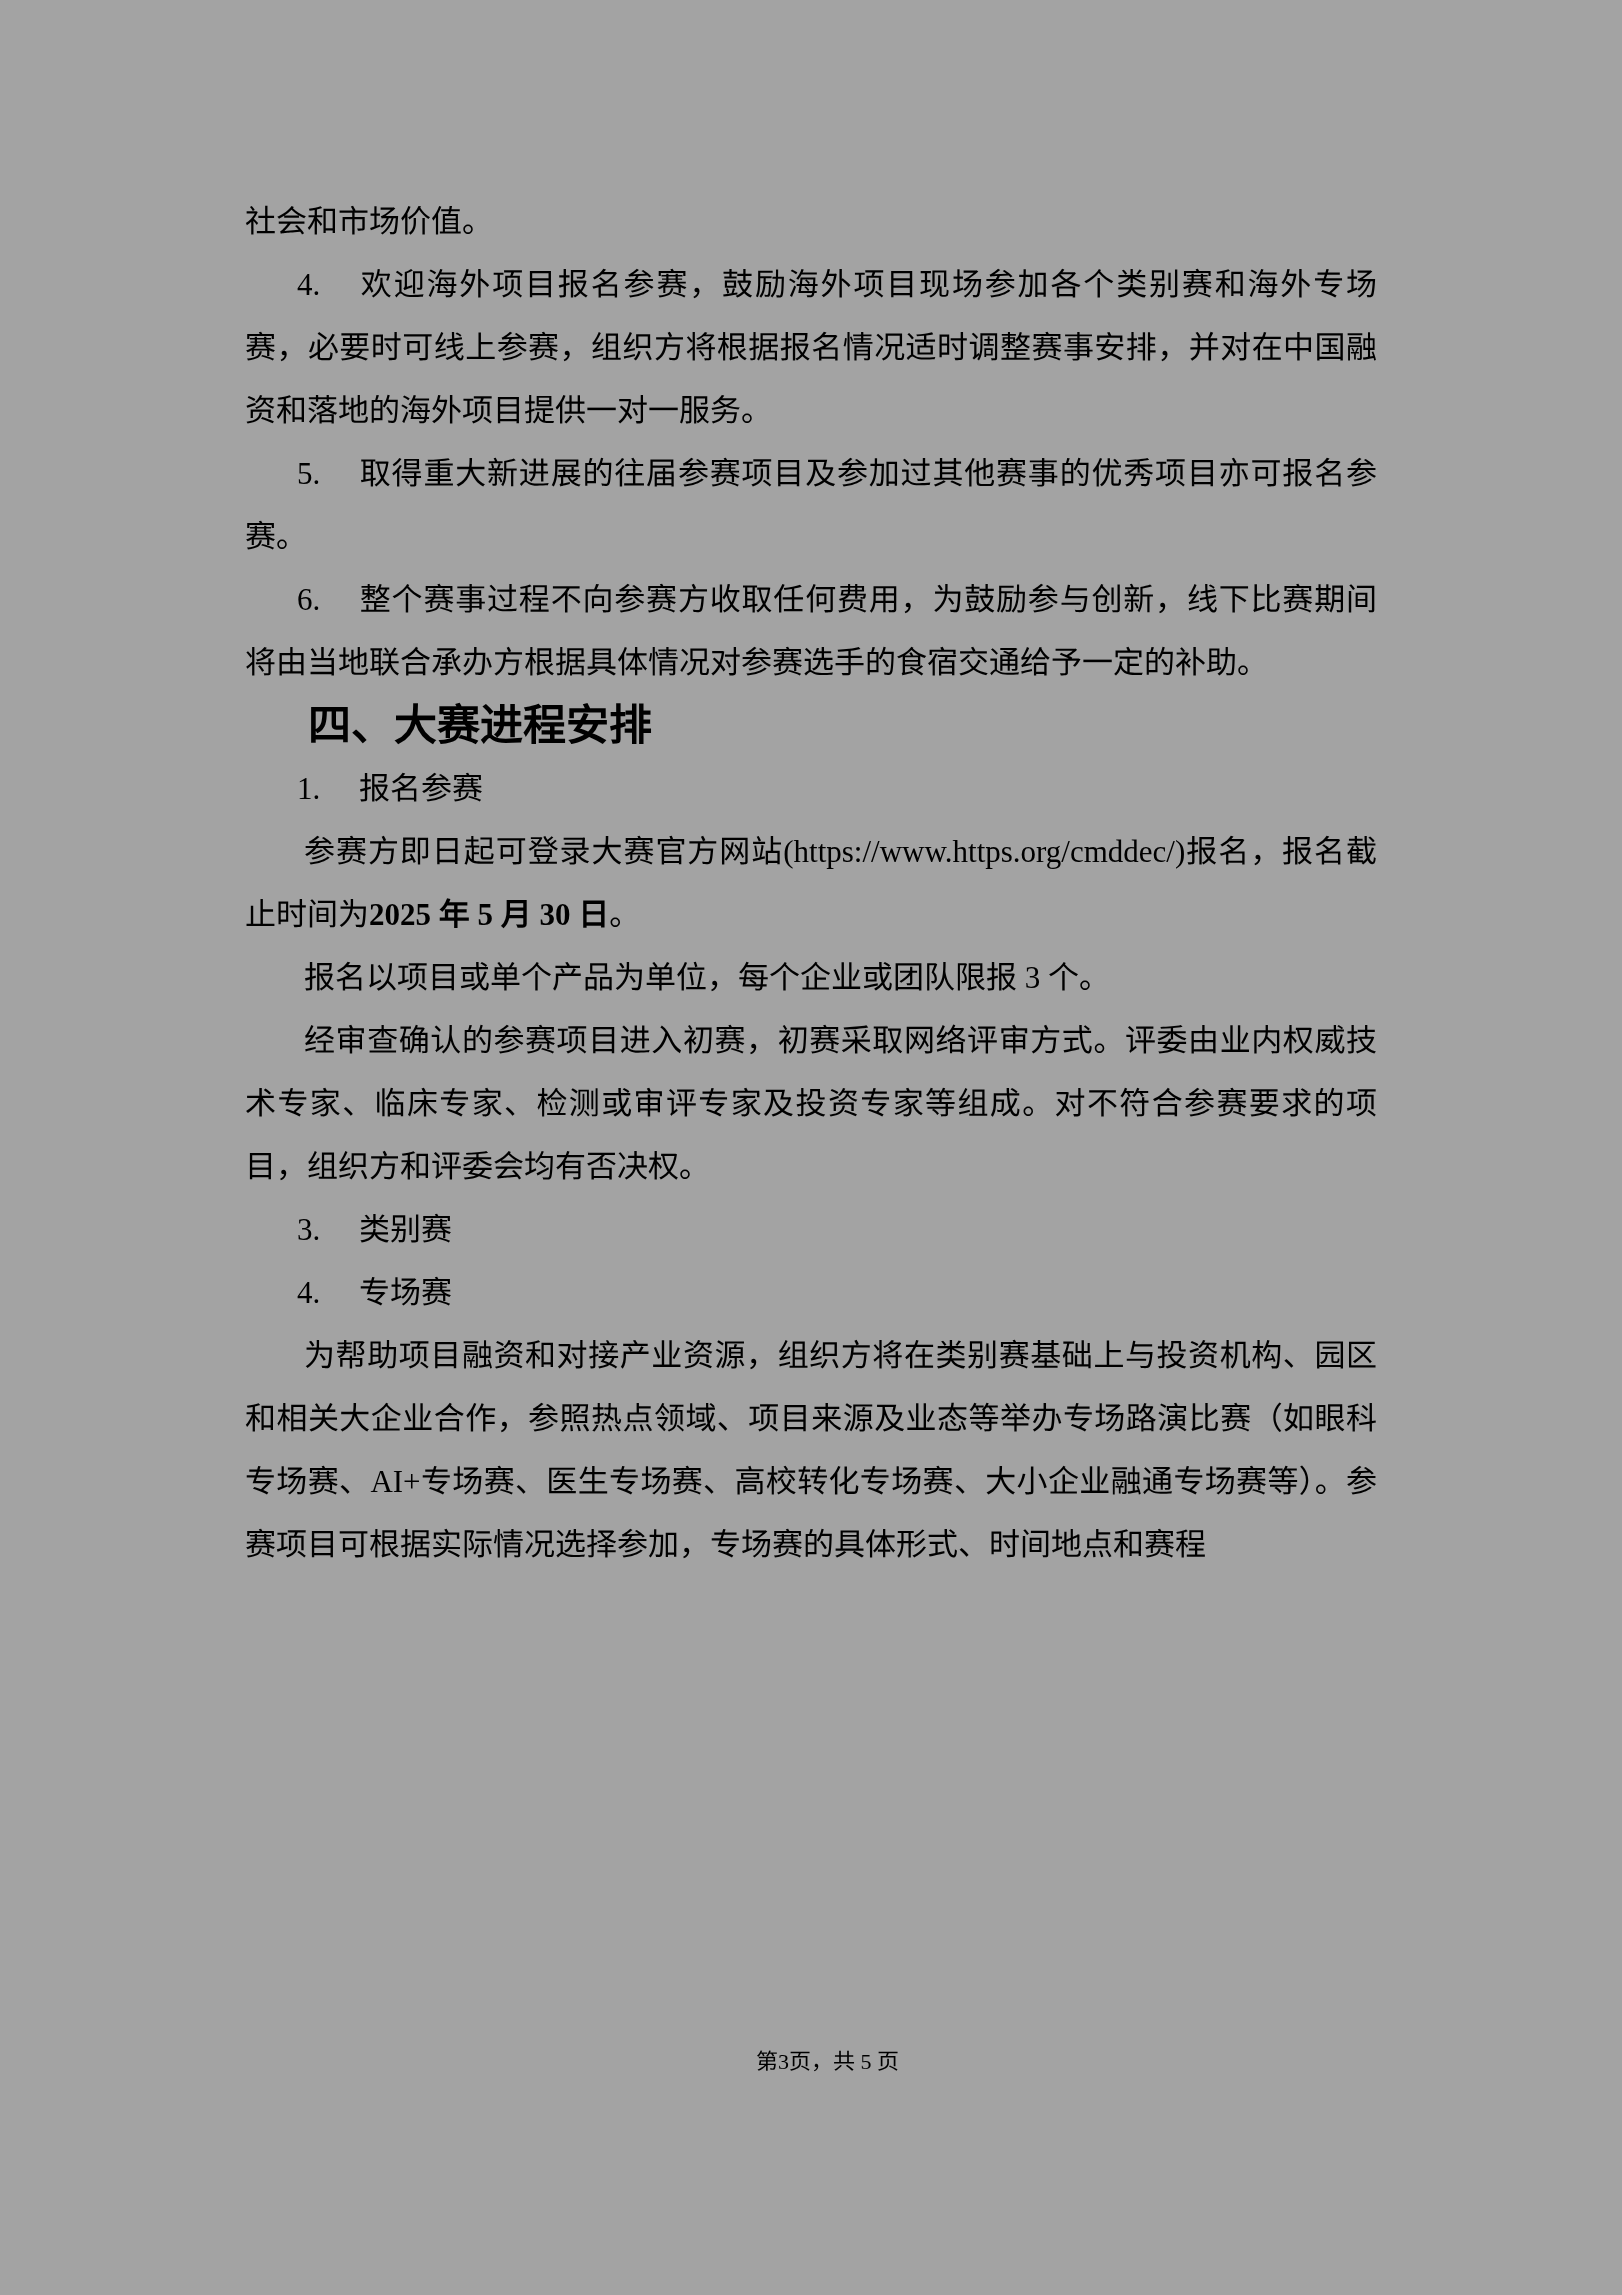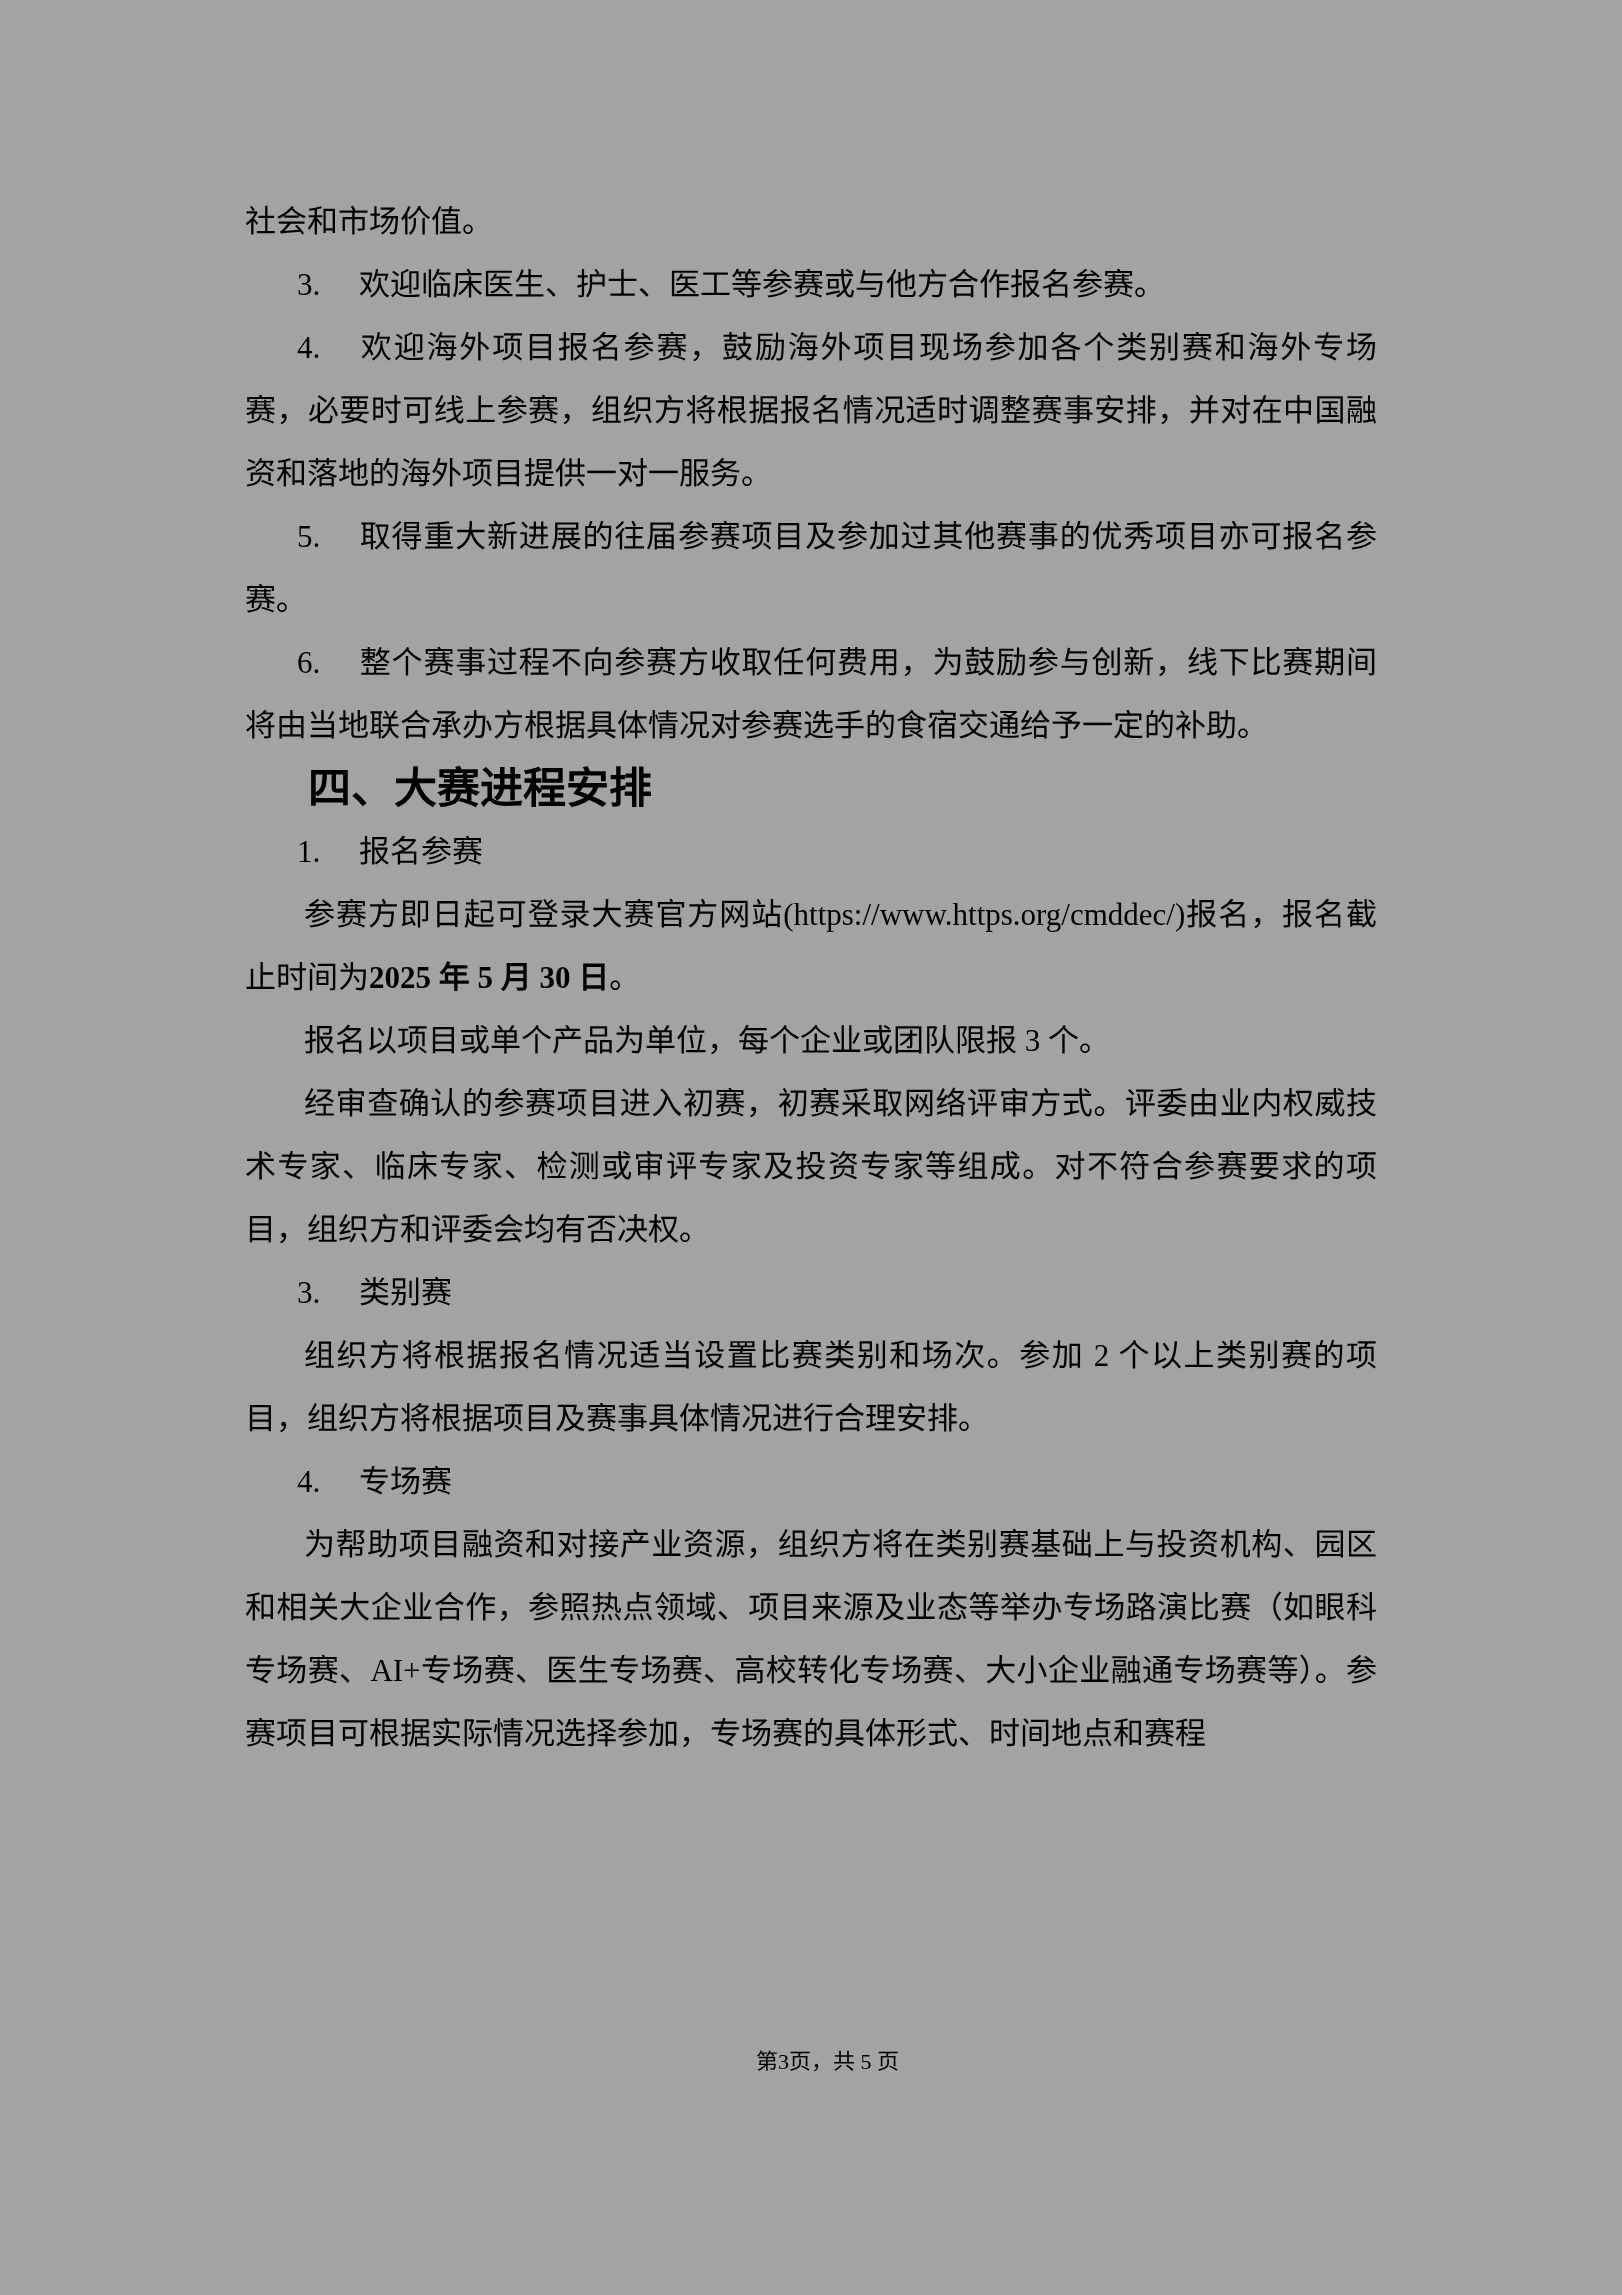--- a/index.html
+++ b/index.html
@@ -64,29 +64,27 @@
     line-height: 29px;
     color: #000000;
   }
 </style>
 </head>
 <body>
 
 <div class="page">
   <div class="content">
       <p class="para kind-plain"><span>社会和市场价值。</span></p>
-      <p class="para kind-numbered"><span class="num">3.</span><span>欢迎临床医生、护士、医工等参赛或与他方合作报名参赛。</span></p>
       <p class="para kind-numbered"><span class="num">4.</span><span>欢迎海外项目报名参赛，鼓励海外项目现场参加各个类别赛和海外专场赛，必要时可线上参赛，组织方将根据报名情况适时调整赛事安排，并对在中国融资和落地的海外项目提供一对一服务。</span></p>
       <p class="para kind-numbered"><span class="num">5.</span><span>取得重大新进展的往届参赛项目及参加过其他赛事的优秀项目亦可报名参赛。</span></p>
       <p class="para kind-numbered"><span class="num">6.</span><span>整个赛事过程不向参赛方收取任何费用，为鼓励参与创新，线下比赛期间将由当地联合承办方根据具体情况对参赛选手的食宿交通给予一定的补助。</span></p>
       <p class="para kind-heading"><span class="bold">四、大赛进程安排</span></p>
       <p class="para kind-numbered"><span class="num">1.</span><span>报名参赛</span></p>
       <p class="para kind-indent"><span>参赛方即日起可登录大赛官方网站(</span><span>https://www.https.org/cmddec/</span><span>)报名，报名截止时间为</span><span class="bold">2025 年 5 月 30 日</span><span>。</span></p>
       <p class="para kind-indent"><span>报名以项目或单个产品为单位，每个企业或团队限报 3 个。</span></p>
       <p class="para kind-indent"><span>经审查确认的参赛项目进入初赛，初赛采取网络评审方式。评委由业内权威技术专家、临床专家、检测或审评专家及投资专家等组成。对不符合参赛要求的项目，组织方和评委会均有否决权。</span></p>
       <p class="para kind-numbered"><span class="num">3.</span><span>类别赛</span></p>
-      <p class="para kind-indent"><span>组织方将根据报名情况适当设置比赛类别和场次。参加 2 个以上类别赛的项目，组织方将根据项目及赛事具体情况进行合理安排。</span></p>
       <p class="para kind-numbered"><span class="num">4.</span><span>专场赛</span></p>
       <p class="para kind-indent"><span>为帮助项目融资和对接产业资源，组织方将在类别赛基础上与投资机构、园区和相关大企业合作，参照热点领域、项目来源及业态等举办专场路演比赛（如眼科专场赛、AI+专场赛、医生专场赛、高校转化专场赛、大小企业融通专场赛等）。参赛项目可根据实际情况选择参加，专场赛的具体形式、时间地点和赛程</span></p>
     </div>
   <div class="footer">第3页，共 5 页</div>
 </div>
 
 
 </body></html>

